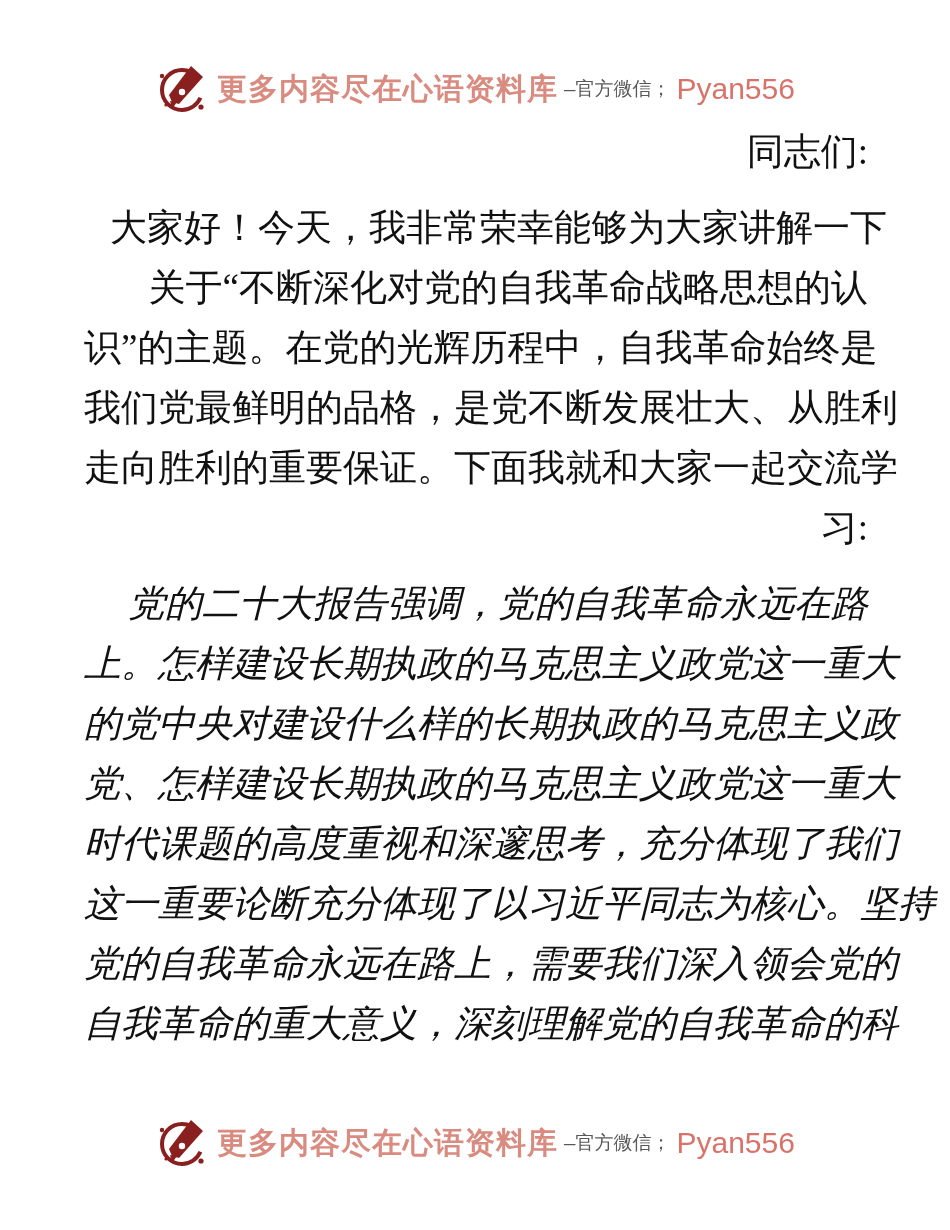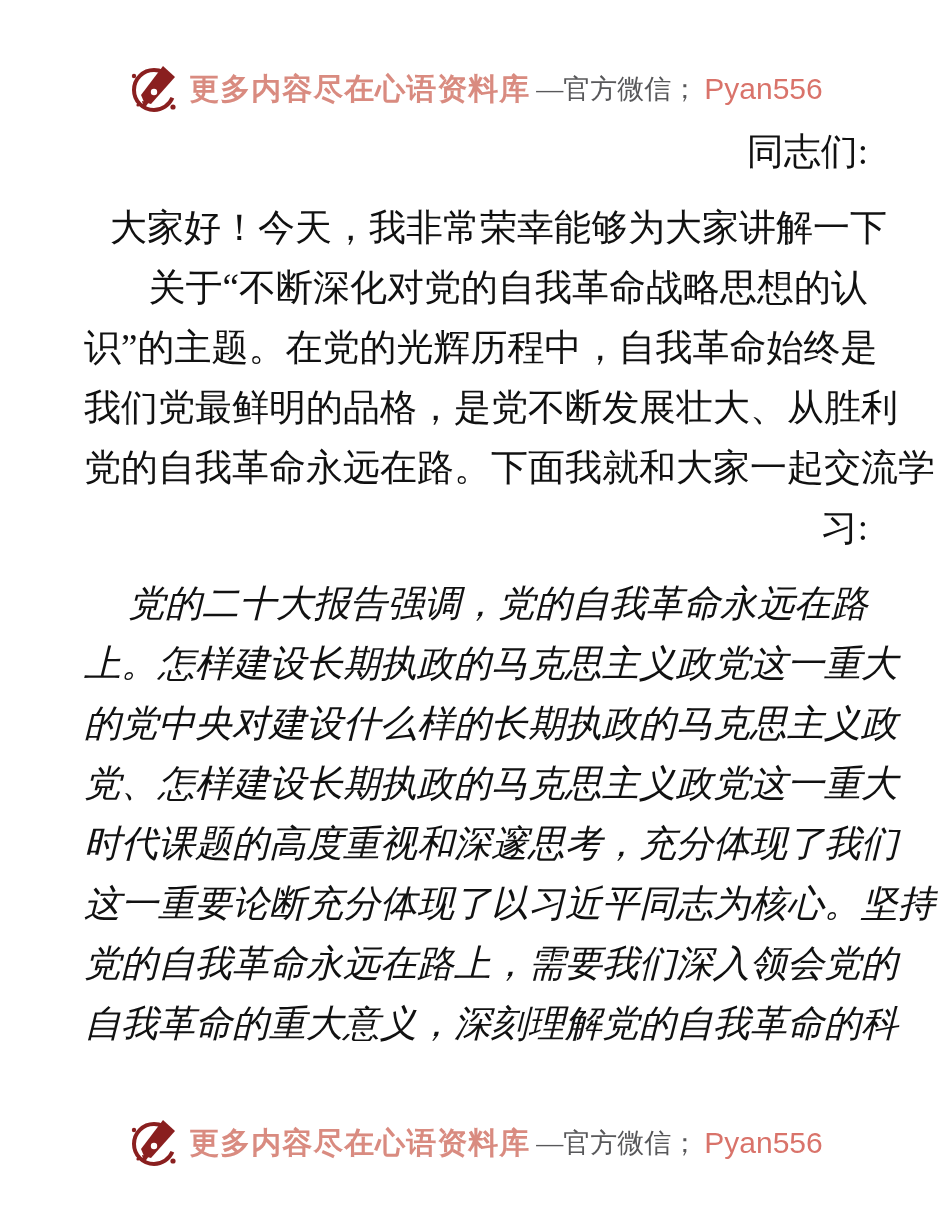--- a/index.html
+++ b/index.html
@@ -39,22 +39,22 @@
     margin-right: 2px;
   }
   .wm-brand {
     font-family: "Liberation Serif", serif;
     font-weight: bold;
     font-size: 30px;
     letter-spacing: 1px;
     color: var(--brand-color, #d98b80);
   }
   .wm-label {
-    font-family: Liberation Serif, serif;
-    font-size: 27px;
+    font-family: Liberation Mono, monospace;
+    font-size: 19px;
     color: var(--label-color, #58585a);
   }
   .wm-id {
     font-family: "Liberation Sans", sans-serif;
     font-size: 30px;
     color: var(--id-color, #d9736a);
   }
 
   
   .doc-body {
@@ -107,21 +107,21 @@
 
   <div class="doc-body">
       <div class="paragraph">
         <div class="line first">同志们:</div>
       </div>
       <div class="paragraph">
         <div class="line first">大家好！今天，我非常荣幸能够为大家讲解一下</div>
         <div class="line">关于“不断深化对党的自我革命战略思想的认</div>
         <div class="line">识”的主题。在党的光辉历程中，自我革命始终是</div>
         <div class="line">我们党最鲜明的品格，是党不断发展壮大、从胜利</div>
-        <div class="line">党的自我革命永远在路。下面我就和大家一起交流学</div>
+        <div class="line">走向胜利的重要保证。下面我就和大家一起交流学</div>
         <div class="line">习:</div>
       </div>
       <div class="paragraph">
         <div class="line first">党的二十大报告强调，党的自我革命永远在路</div>
         <div class="line">上。怎样建设长期执政的马克思主义政党这一重大</div>
         <div class="line">的党中央对建设什么样的长期执政的马克思主义政</div>
         <div class="line">党、怎样建设长期执政的马克思主义政党这一重大</div>
         <div class="line">时代课题的高度重视和深邃思考，充分体现了我们</div>
         <div class="line">这一重要论断充分体现了以习近平同志为核心。坚持</div>
         <div class="line">党的自我革命永远在路上，需要我们深入领会党的</div>

